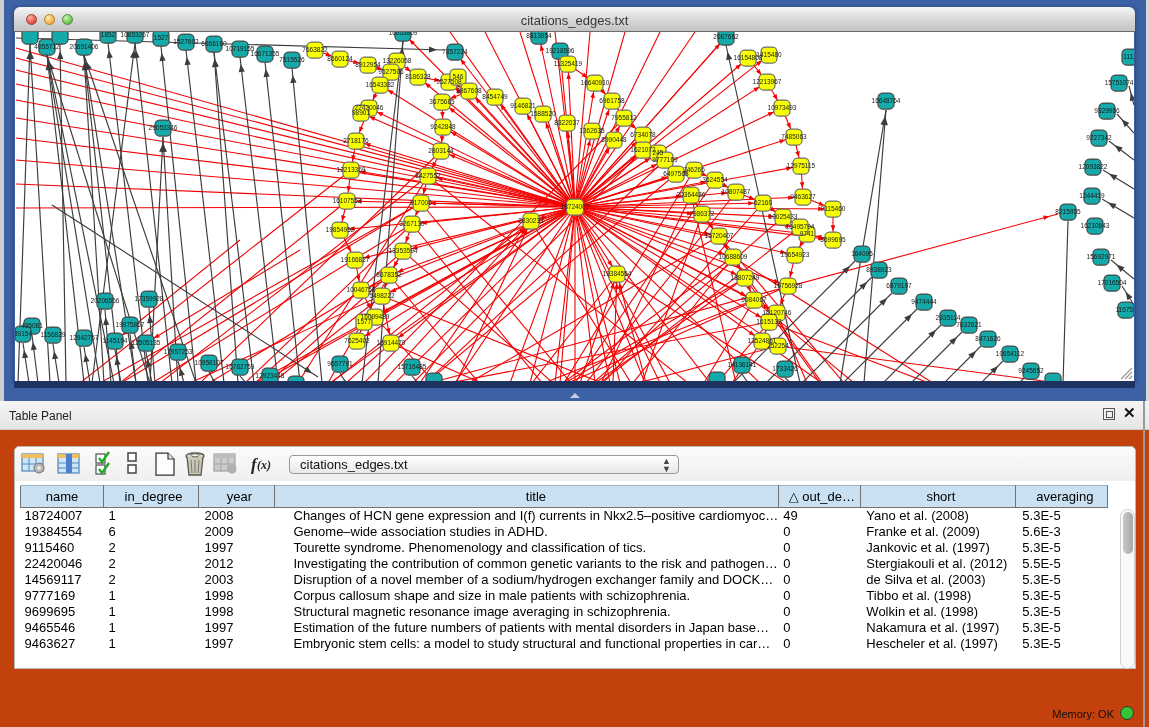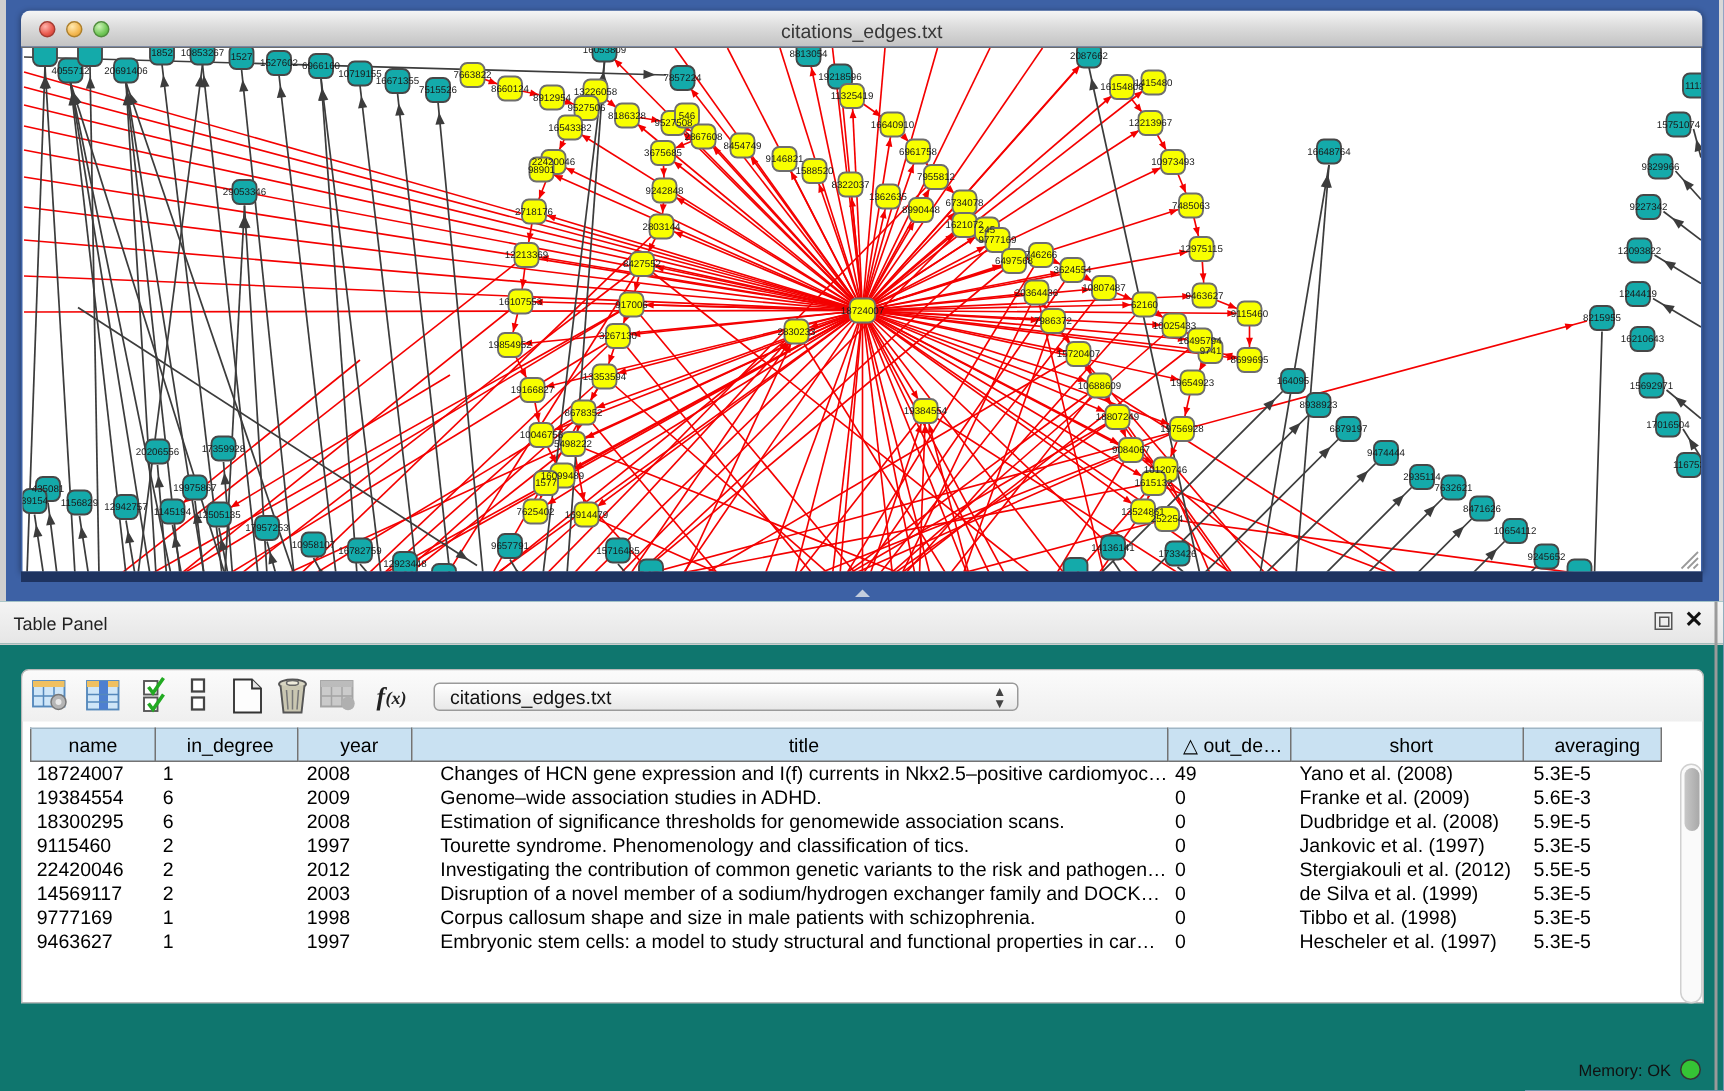--- a/index.html
+++ b/index.html
@@ -16,21 +16,21 @@
 #tl1 { left:12px; background:radial-gradient(circle at 35% 30%, #ffb3ab, #e8584c 60%, #c33a30); border:1px solid #a53b31;}
 #tl2 { left:30px; background:radial-gradient(circle at 35% 30%, #ffe9b0, #f4b851 60%, #d79b33); border:1px solid #ad7f2a;}
 #tl3 { left:48px; background:radial-gradient(circle at 35% 30%, #cdf3b7, #72c858 60%, #4ea23b); border:1px solid #508c3c;}
 #ttitle { position:absolute; top:6px; left:0; width:100%; text-align:center;
           font-size:13px; font-weight:normal; color:#373737; }
 #canvas { position:absolute; left:1px; top:25px; width:1119px; height:349px; background:#ffffff; }
 #winbot { position:absolute; left:14px; top:381px; width:1121px; height:7px; background:#1e3360; }
 #notch { position:absolute; left:570px; top:393px; width:0; height:0;
          border-left:5px solid transparent; border-right:5px solid transparent;
          border-bottom:5px solid #c3cddd; }
-#panel { position:absolute; left:0; top:401px; width:1149px; height:326px; background:#0f766e; }
+#panel { position:absolute; left:0; top:401px; width:1149px; height:326px; background:#c2410c; }
 #phead { position:absolute; left:0; top:0; width:1149px; height:29px;
          background:linear-gradient(#f4f4f4,#e6e6e6); border-bottom:1px solid #cccccc; }
 #phead span { position:absolute; left:9px; top:8px; font-size:12px; color:#222; }
 #pfloat { position:absolute; left:1103px; top:7px; width:12px; height:12px;
           border:1.5px solid #555; }
 #pfloat:before { content:""; position:absolute; left:1.5px; top:1.5px; width:5px; height:5px; border:1.5px solid #555; }
 #pclose { position:absolute; left:1123px; top:3px; font-size:15px; font-weight:bold; color:#111; }
 #tbox { position:absolute; left:14px; top:45px; width:1122px; height:223px;
         background:#ffffff; border:1px solid #b9b9b9; border-radius:5px 5px 0 0; }
 #toolrow { position:absolute; left:0; top:0; width:100%; height:34px;
@@ -957,29 +957,20 @@
 <tr>
             <td class="c1">19384554</td>
             <td class="c2">6</td>
             <td class="c3">2009</td>
             <td class="c4">Genome–wide association studies in ADHD.</td>
             <td class="c5">0</td>
             <td class="c6">Franke et al. (2009)</td>
             <td class="c7">5.6E-3</td>
           </tr>
 <tr>
-            <td class="c1">18300295</td>
-            <td class="c2">6</td>
-            <td class="c3">2008</td>
-            <td class="c4">Estimation of significance thresholds for genomewide association scans.</td>
-            <td class="c5">0</td>
-            <td class="c6">Dudbridge et al. (2008)</td>
-            <td class="c7">5.9E-5</td>
-          </tr>
-<tr>
             <td class="c1">9115460</td>
             <td class="c2">2</td>
             <td class="c3">1997</td>
             <td class="c4">Tourette syndrome. Phenomenology and classification of tics.</td>
             <td class="c5">0</td>
             <td class="c6">Jankovic et al. (1997)</td>
             <td class="c7">5.3E-5</td>
           </tr>
 <tr>
             <td class="c1">22420046</td>
@@ -989,30 +980,48 @@
             <td class="c5">0</td>
             <td class="c6">Stergiakouli et al. (2012)</td>
             <td class="c7">5.5E-5</td>
           </tr>
 <tr>
             <td class="c1">14569117</td>
             <td class="c2">2</td>
             <td class="c3">2003</td>
             <td class="c4">Disruption of a novel member of a sodium/hydrogen exchanger family and DOCK…</td>
             <td class="c5">0</td>
-            <td class="c6">de Silva et al. (1999)</td>
+            <td class="c6">de Silva et al. (2003)</td>
             <td class="c7">5.3E-5</td>
           </tr>
 <tr>
             <td class="c1">9777169</td>
             <td class="c2">1</td>
             <td class="c3">1998</td>
             <td class="c4">Corpus callosum shape and size in male patients with schizophrenia.</td>
             <td class="c5">0</td>
             <td class="c6">Tibbo et al. (1998)</td>
+            <td class="c7">5.3E-5</td>
+          </tr>
+<tr>
+            <td class="c1">9699695</td>
+            <td class="c2">1</td>
+            <td class="c3">1998</td>
+            <td class="c4">Structural magnetic resonance image averaging in schizophrenia.</td>
+            <td class="c5">0</td>
+            <td class="c6">Wolkin et al. (1998)</td>
+            <td class="c7">5.3E-5</td>
+          </tr>
+<tr>
+            <td class="c1">9465546</td>
+            <td class="c2">1</td>
+            <td class="c3">1997</td>
+            <td class="c4">Estimation of the future numbers of patients with mental disorders in Japan base…</td>
+            <td class="c5">0</td>
+            <td class="c6">Nakamura et al. (1997)</td>
             <td class="c7">5.3E-5</td>
           </tr>
 <tr>
             <td class="c1">9463627</td>
             <td class="c2">1</td>
             <td class="c3">1997</td>
             <td class="c4">Embryonic stem cells: a model to study structural and functional properties in car…</td>
             <td class="c5">0</td>
             <td class="c6">Hescheler et al. (1997)</td>
             <td class="c7">5.3E-5</td>

